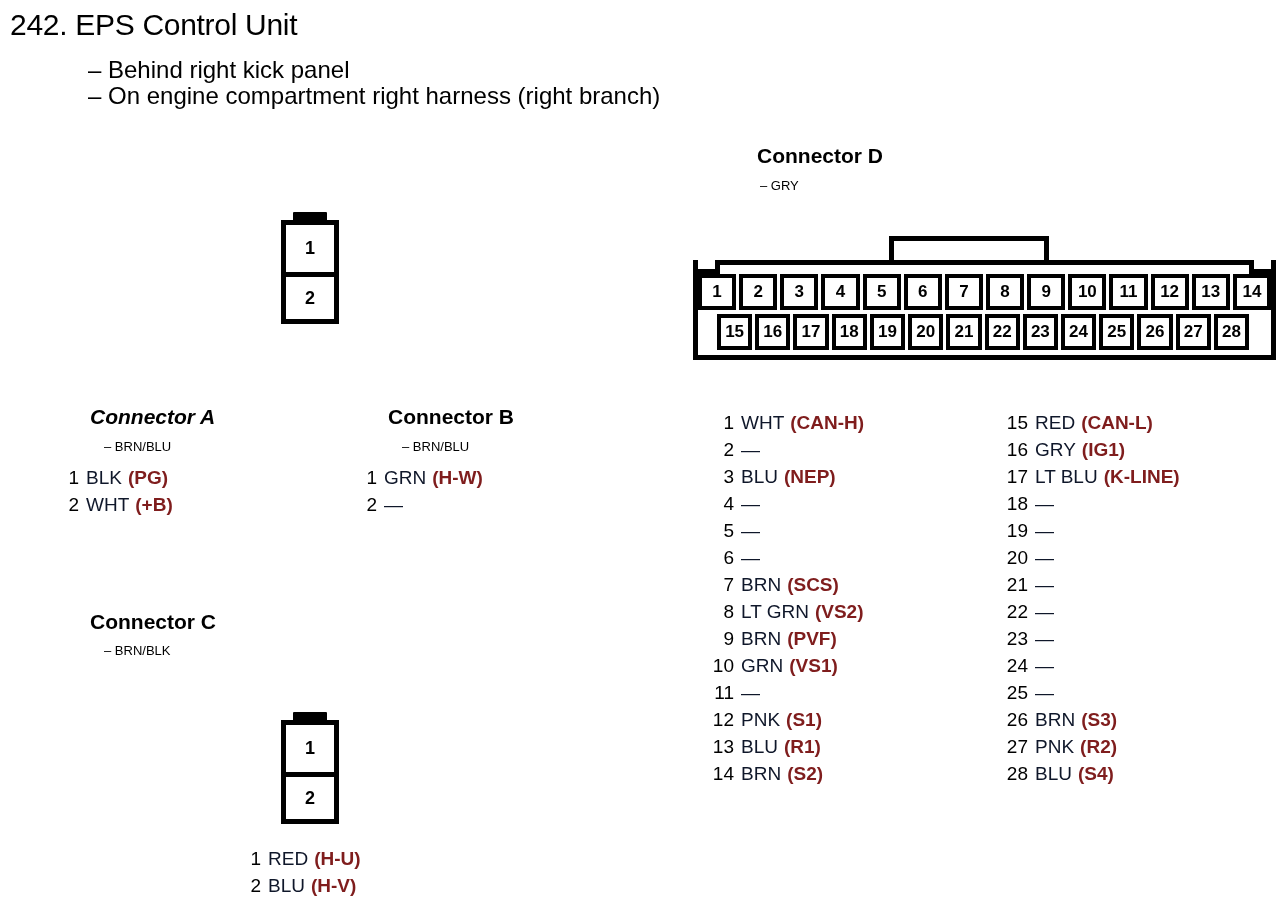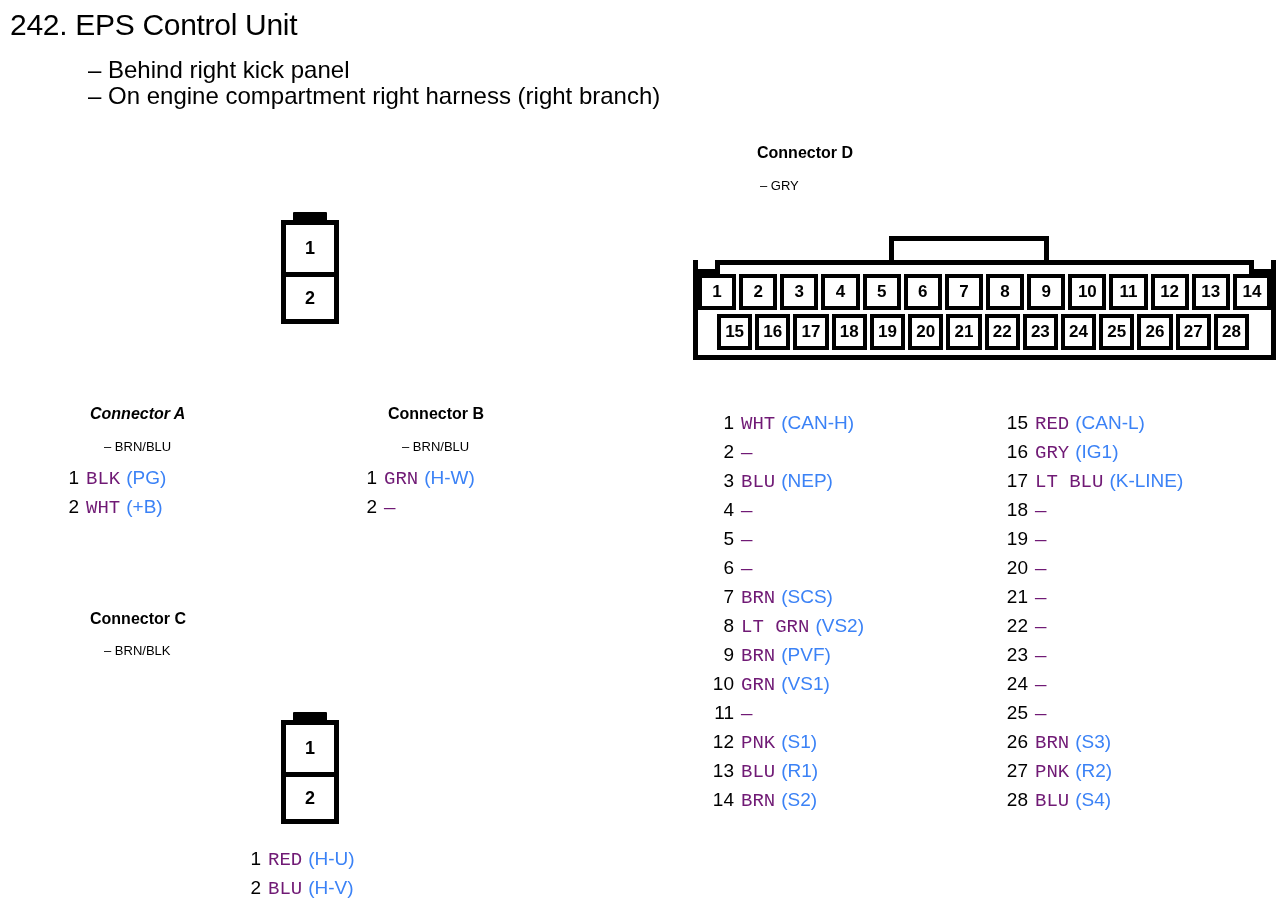--- a/index.html
+++ b/index.html
@@ -31,21 +31,21 @@
     left: 88px;
     font-size: 24px;
     white-space: nowrap;
   }
   #note-0 { top: 56px; }
   #note-1 { top: 82px; }
 
   
   .conn-heading {
     position: absolute;
-    font-size: 16px;
+    font-size: 21px;
     font-weight: bold;
     white-space: nowrap;
   }
   .conn-sub {
     position: absolute;
     font-size: 13px;
     white-space: nowrap;
     text-align: right;
   }
 
@@ -69,22 +69,22 @@
     line-height: 27px;
     white-space: nowrap;
   }
   .pin-num {
     display: inline-block;
     text-align: right;
     margin-right: 7px;
   }
   .pin-num.w1 { width: 11px; }
   .pin-num.w2 { width: 22px; }
-  .pin-wire { color: #701a75; font-family: Liberation Mono, monospace; }
-  .pin-circ { color: #3b82f6; margin-left: 6px; }
+  .pin-wire { color: #0f172a; }
+  .pin-circ { color: #7f1d1d; margin-left: 6px; font-weight: bold; }
 
   #pinlist-a { left: 68px; top: 464px; }
   #pinlist-b { left: 366px; top: 464px; }
   #pinlist-c { left: 250px; top: 845px; }
   #pinlist-d-left  { left: 712px; top: 409px; }
   #pinlist-d-right { left: 1006px; top: 409px; }
 
   
   .conn2 {
     position: absolute;

